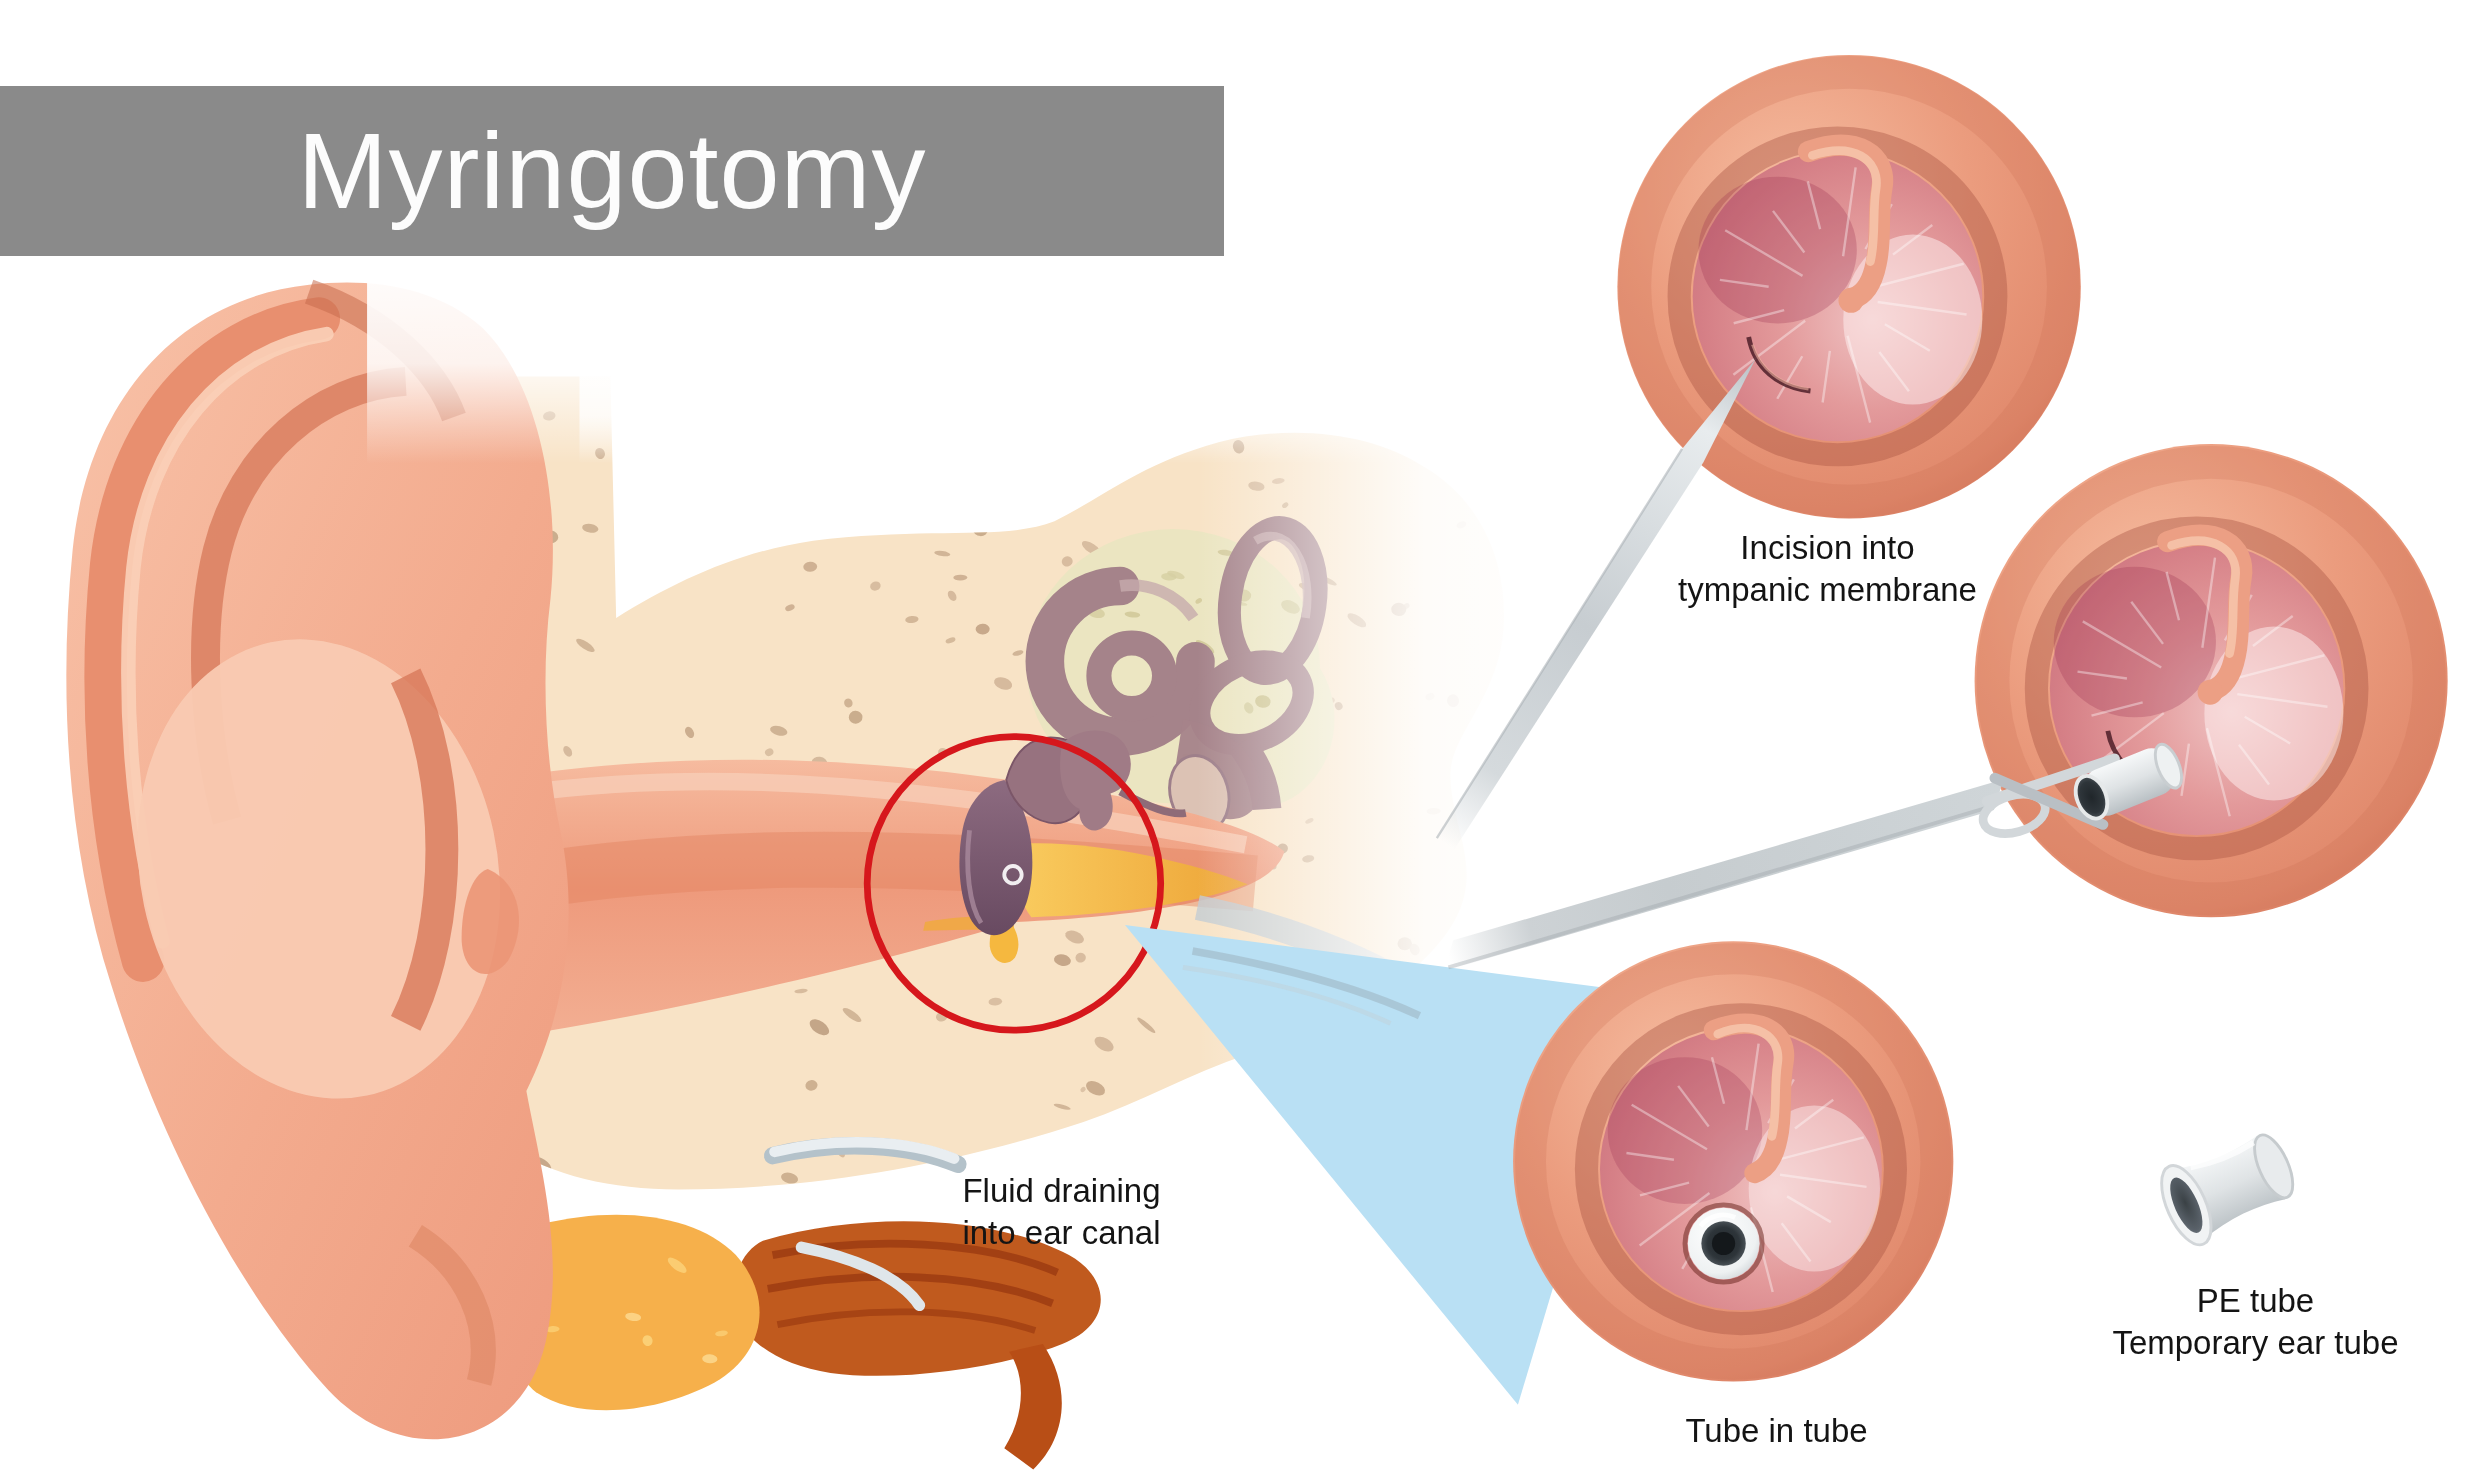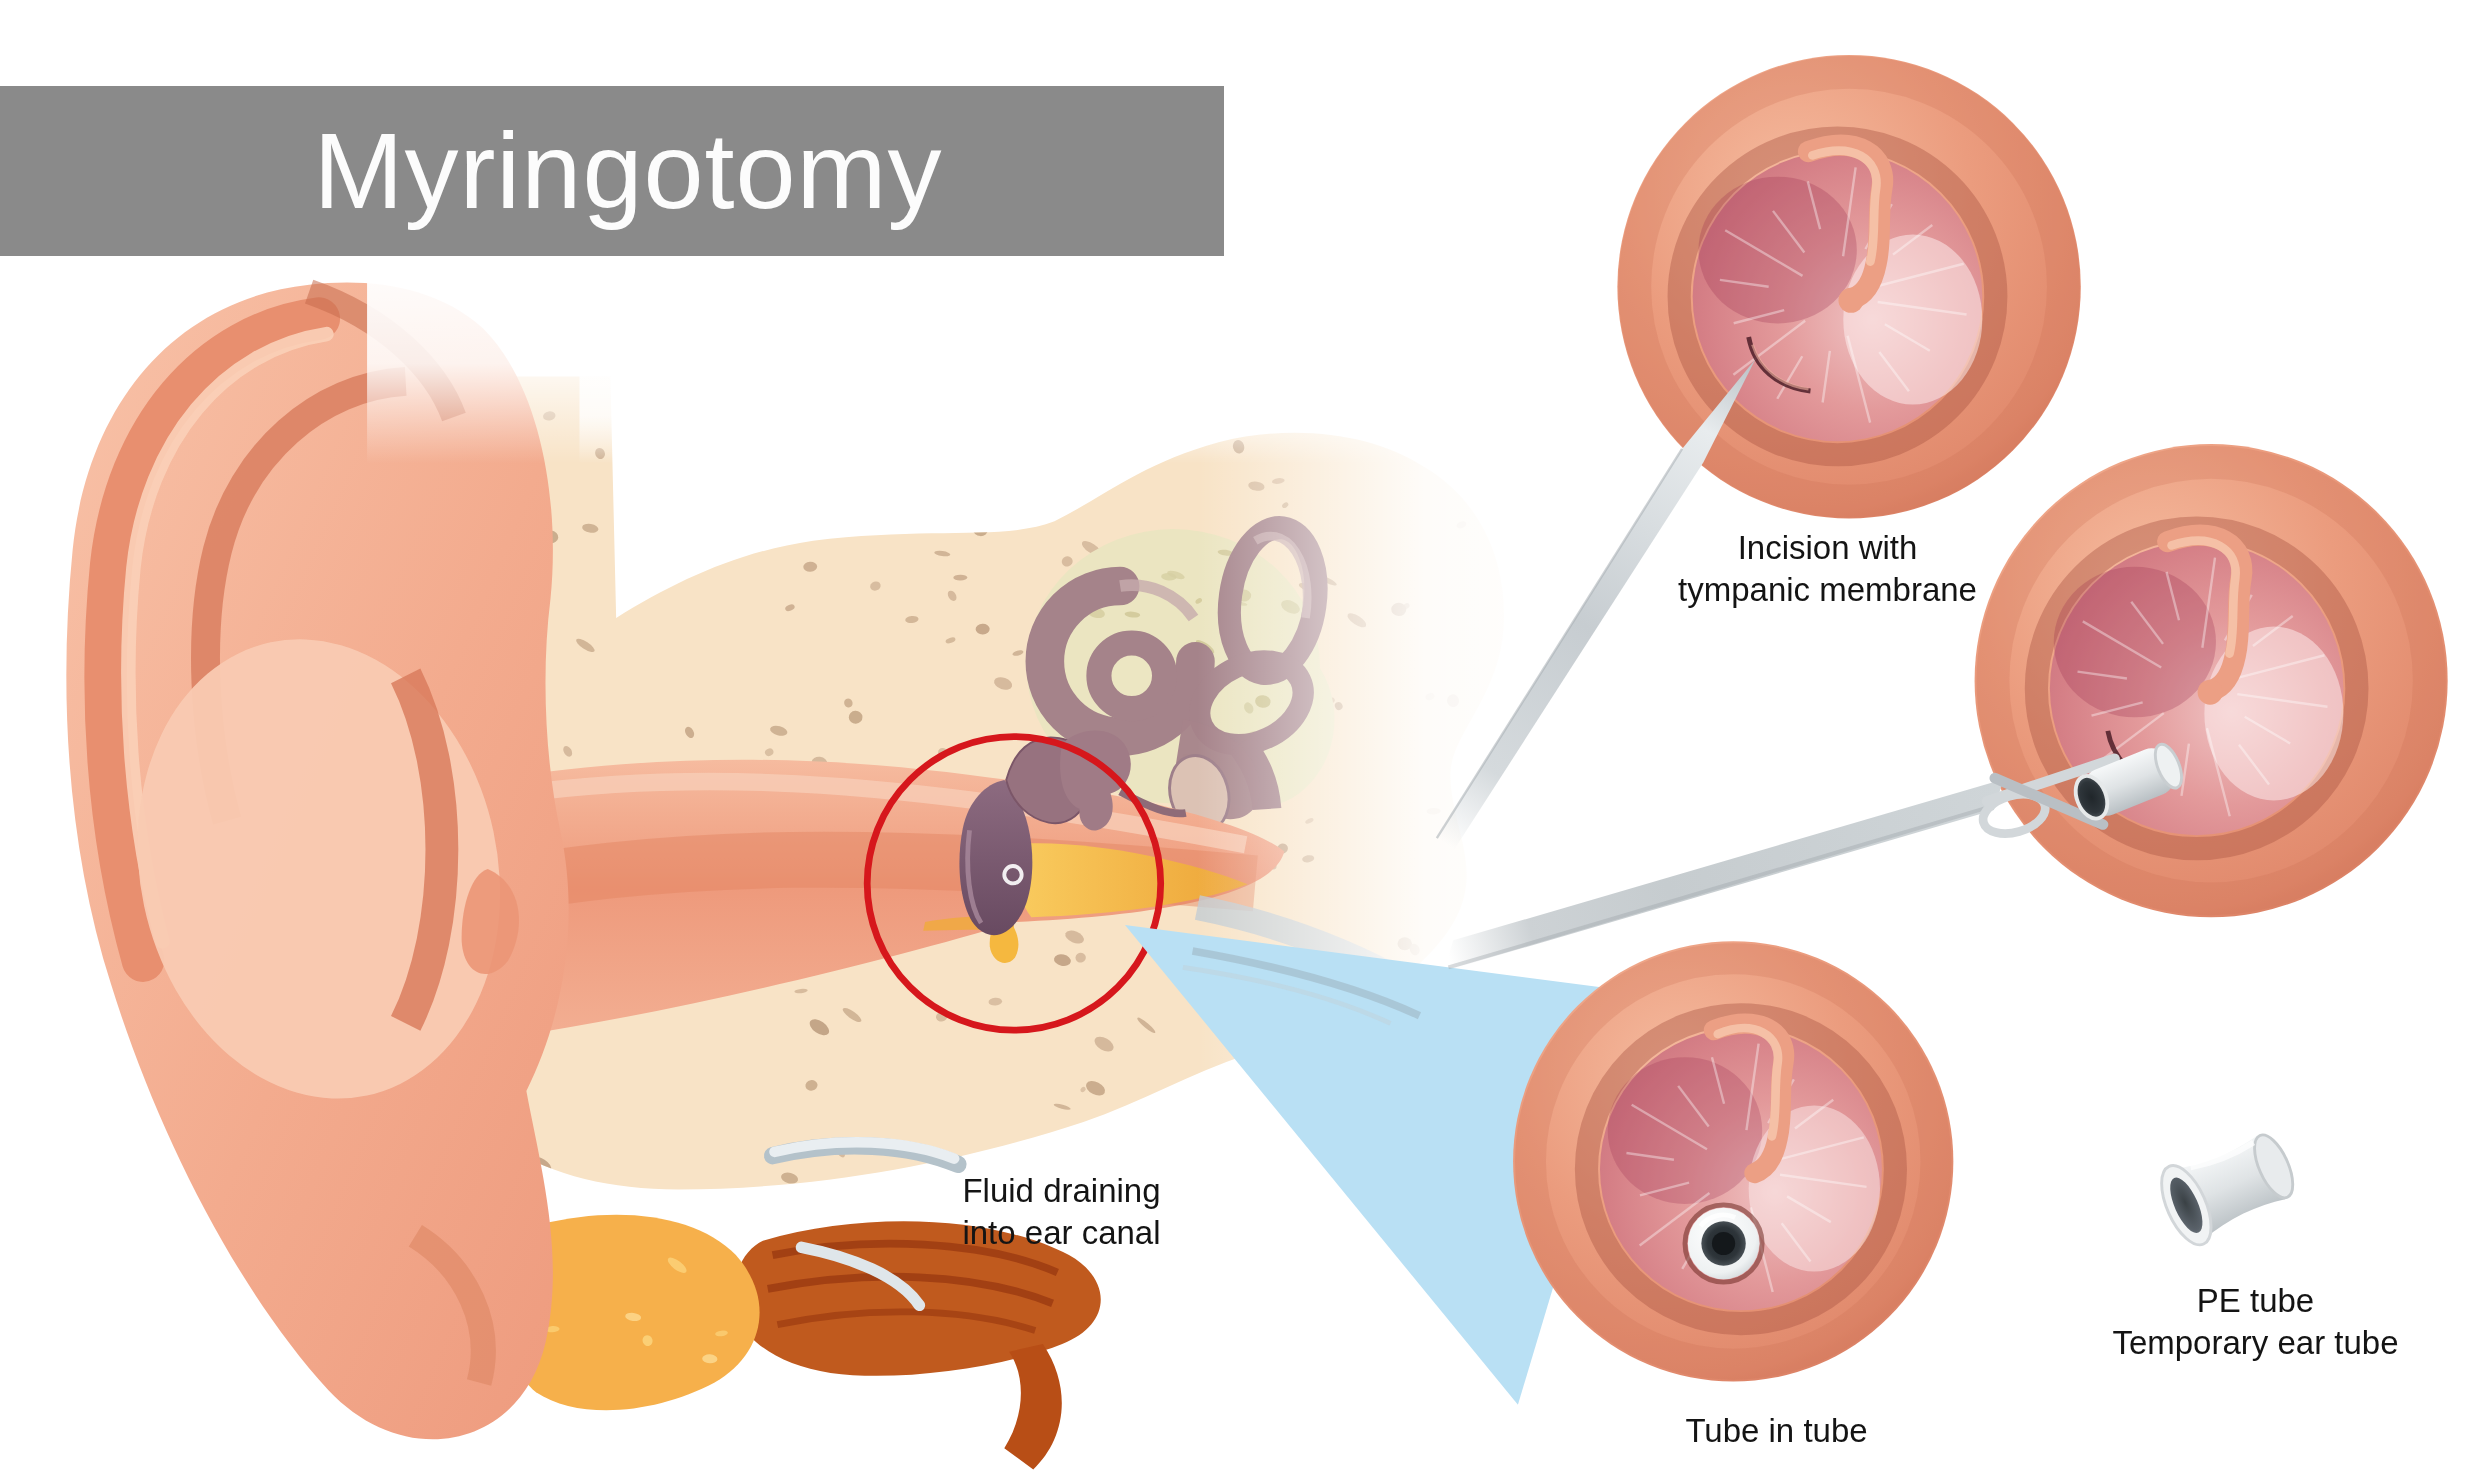--- a/index.html
+++ b/index.html
@@ -3,21 +3,21 @@
 <meta charset="utf-8">
 <style>
   html,body{margin:0;padding:0;background:#ffffff;}
   #stage{position:relative;width:2472px;height:1482px;overflow:hidden;background:#ffffff;
          font-family:"Liberation Sans",sans-serif;}
   #art{position:absolute;left:0;top:0;}
   .lbl{position:absolute;font:400 33px/1.26 "Liberation Sans",sans-serif;color:#141414;
        text-align:center;white-space:pre-line;}
   #banner{position:absolute;left:0;top:86px;width:1224px;height:170px;background:#8a8a8a;}
   #banner .t{width:100%;height:150px;line-height:170px;text-align:center;font-size:108px;
-       color:#fcfcfc;font-weight:400;letter-spacing:1px;margin-left:16px;}
+       color:#fcfcfc;font-weight:400;letter-spacing:1px;}
 </style>
 </head>
 <body>
 
 <div id="stage">
 
 <svg id="art" width="2472" height="1482" viewBox="0 0 2560 1535">
   <defs>
     <linearGradient id="pinnaG" x1="0" y1="0" x2="1" y2="1">
       <stop offset="0" stop-color="#f8c2a8"></stop>
@@ -607,19 +607,19 @@
     <path d="M -30,-34 C -5,-28 20,-28 40,-31" fill="none" stroke="#ffffff" stroke-width="6" opacity="0.7"></path>
   </g>
 </svg>
 
 <div id="banner">
   <div class="t">Myringotomy</div>
 </div>
 
 <div class="lbl" style="left:830px;top:1170px;width:463px;">Fluid draining
 into ear canal</div>
-<div class="lbl" style="left:1596px;top:527px;width:463px;">Incision with
+<div class="lbl" style="left:1596px;top:527px;width:463px;">Incision into
 tympanic membrane</div>
 <div class="lbl" style="left:1545px;top:1410px;width:463px;">Tube in tube</div>
 <div class="lbl" style="left:2024px;top:1280px;width:463px;">PE tube
 Temporary ear tube</div>
 </div>
 
 
 </body></html>

